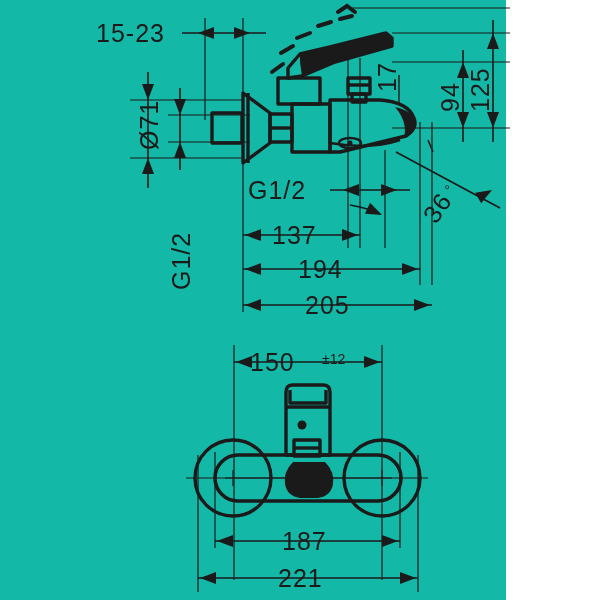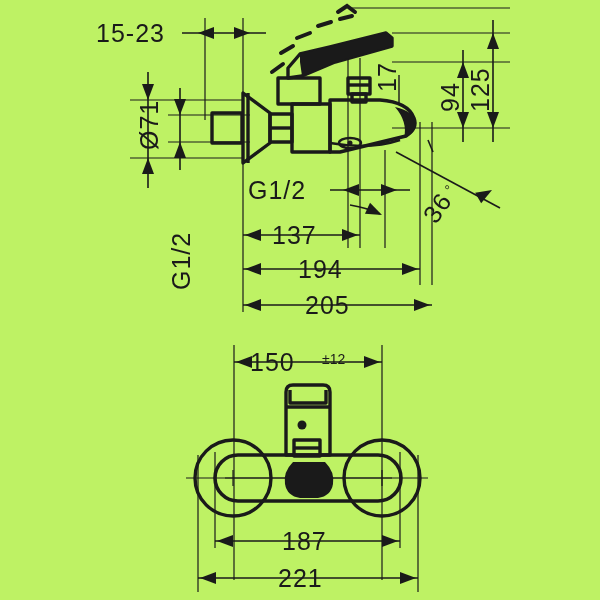--- a/index.html
+++ b/index.html
@@ -1,18 +1,18 @@
 <!DOCTYPE html>
 <html><head>
 <meta charset="utf-8">
 <style>
   html,body{margin:0;padding:0;background:#ffffff;}
   body{width:600px;height:600px;overflow:hidden;
        font-family:"Liberation Sans", sans-serif;}
-  #stage{position:relative;width:600px;height:600px;background:#bef264;}
+  #stage{position:relative;width:506px;height:600px;background:#14b8a6;}
   svg{display:block;}
   .dimtext{font-family:"Liberation Sans", sans-serif;font-size:25px;fill:#1a1a1a;letter-spacing:1px;}
   .dimtext-sm{font-family:"Liberation Sans", sans-serif;font-size:14px;fill:#1a1a1a;}
 </style>
 </head>
 <body>
 
 <div id="stage">
 <svg width="600" height="600" viewBox="0 0 600 600">
 

